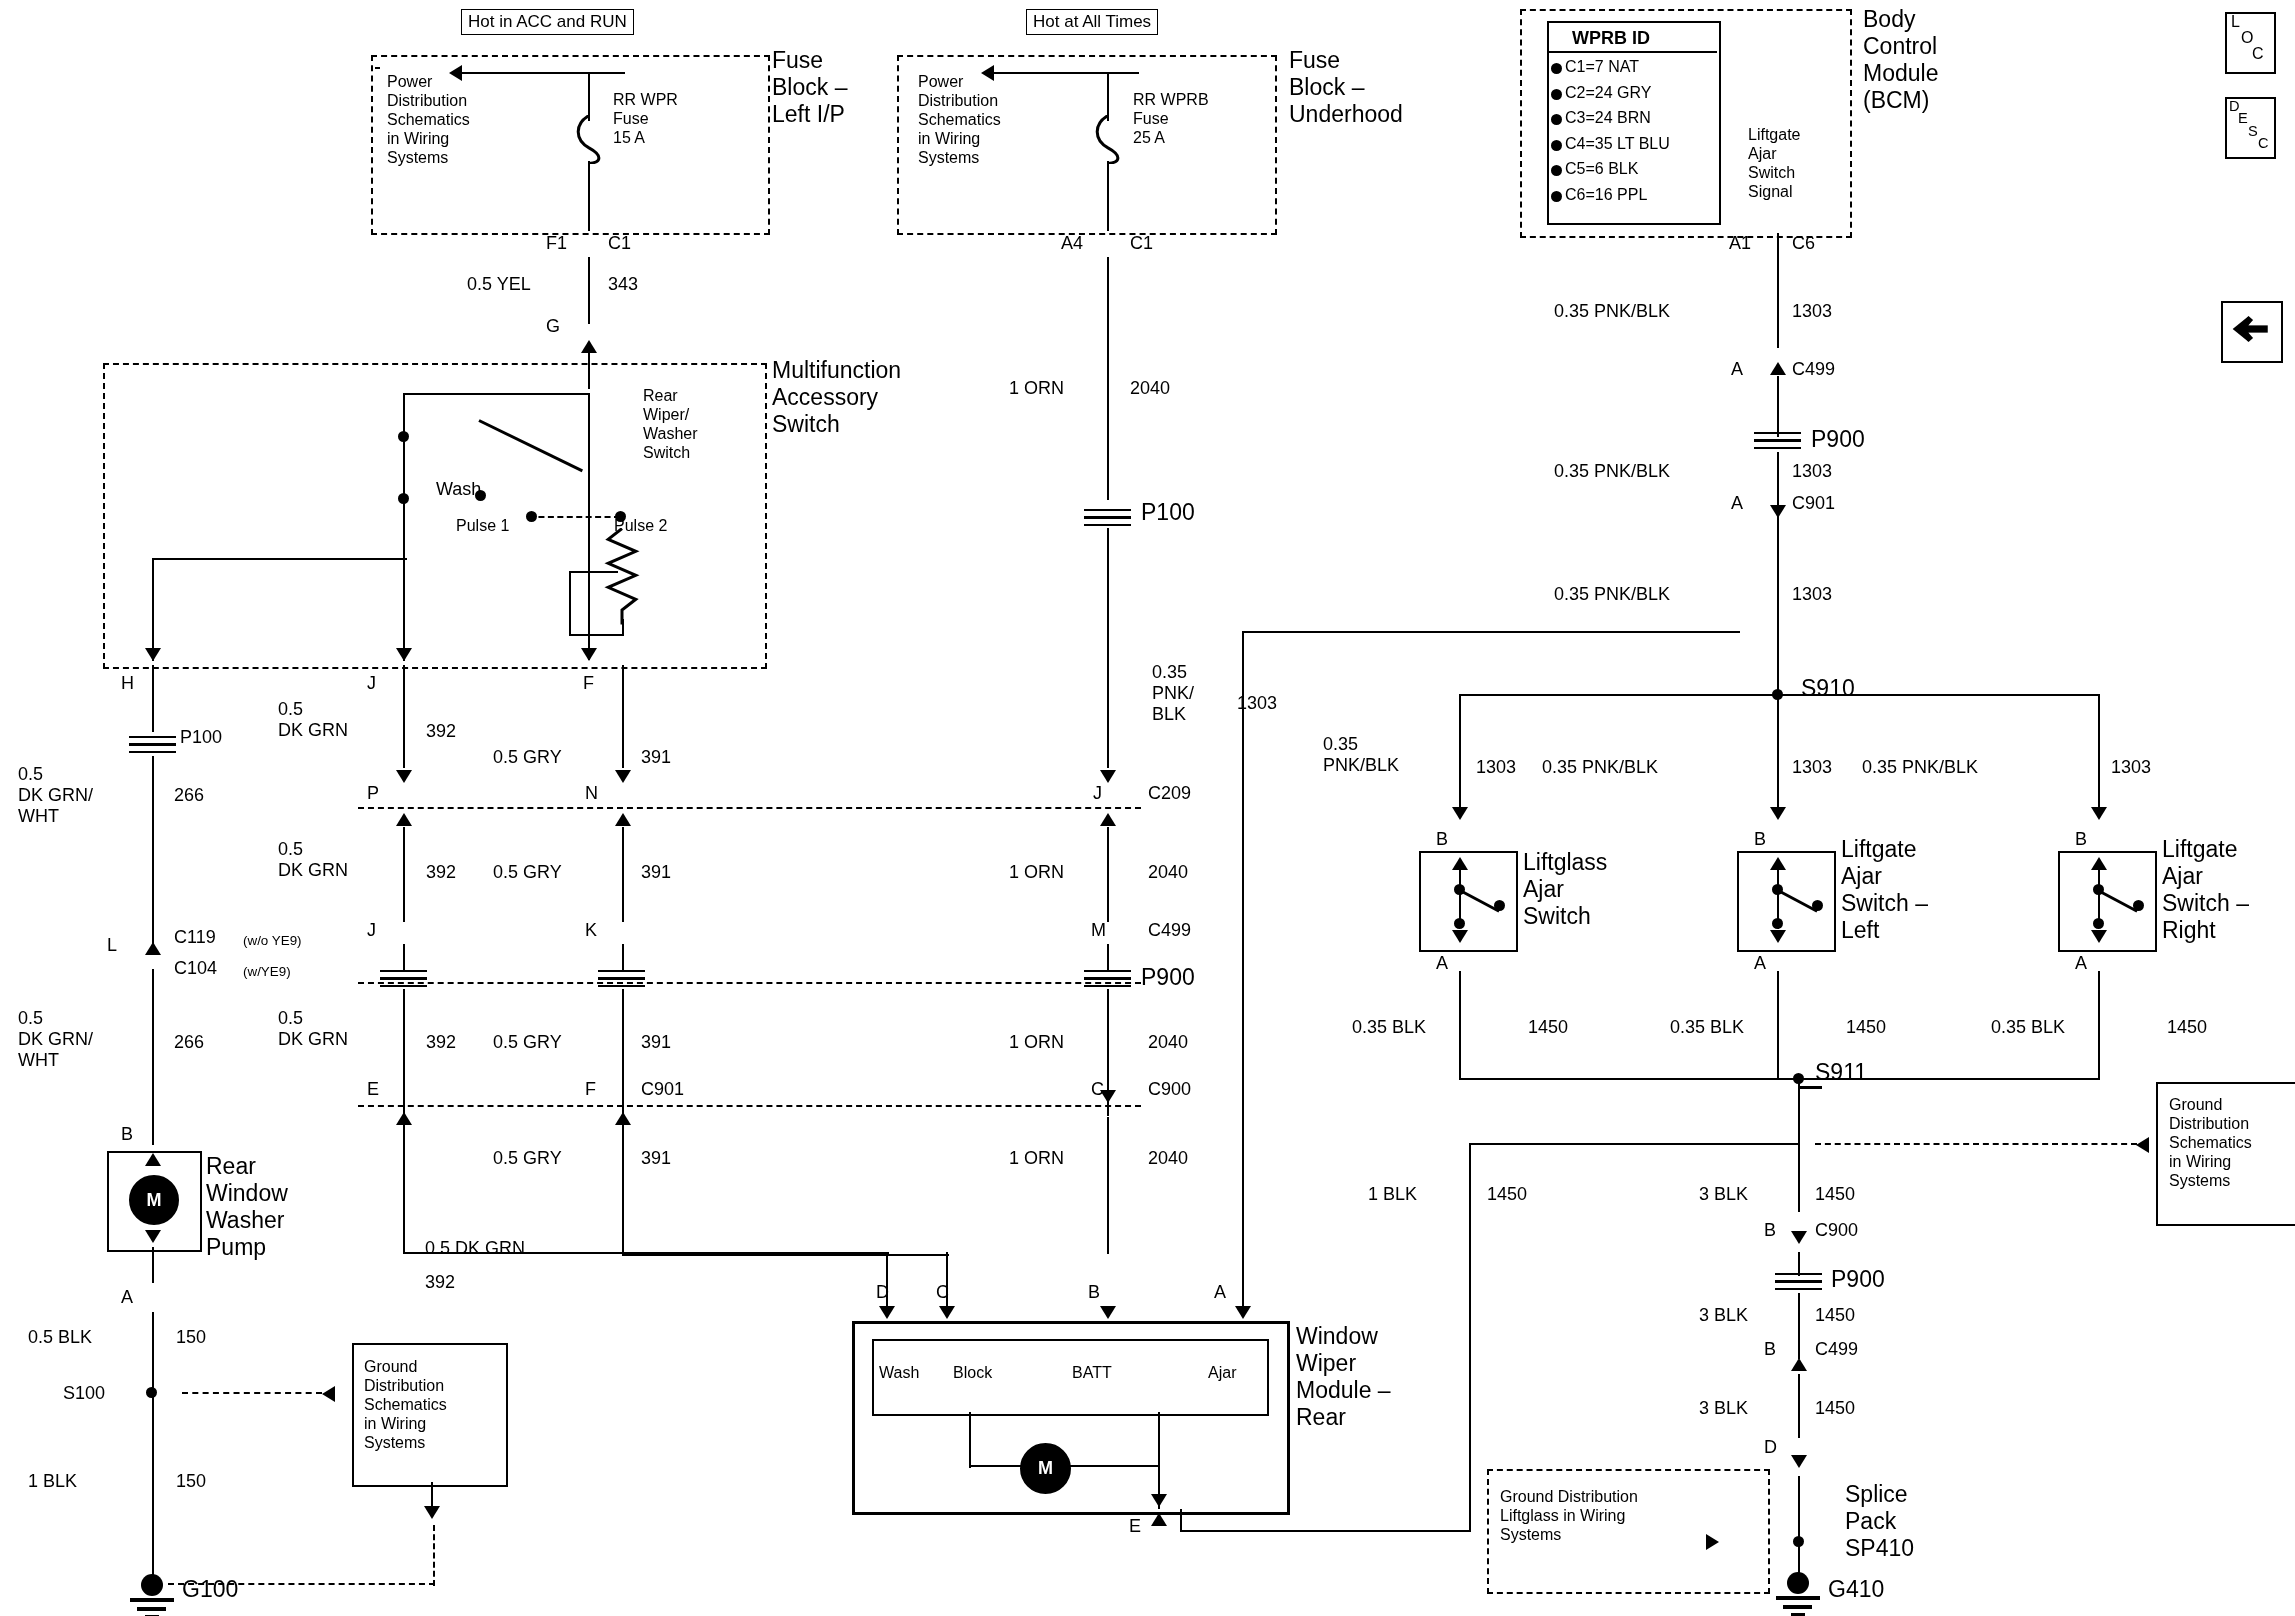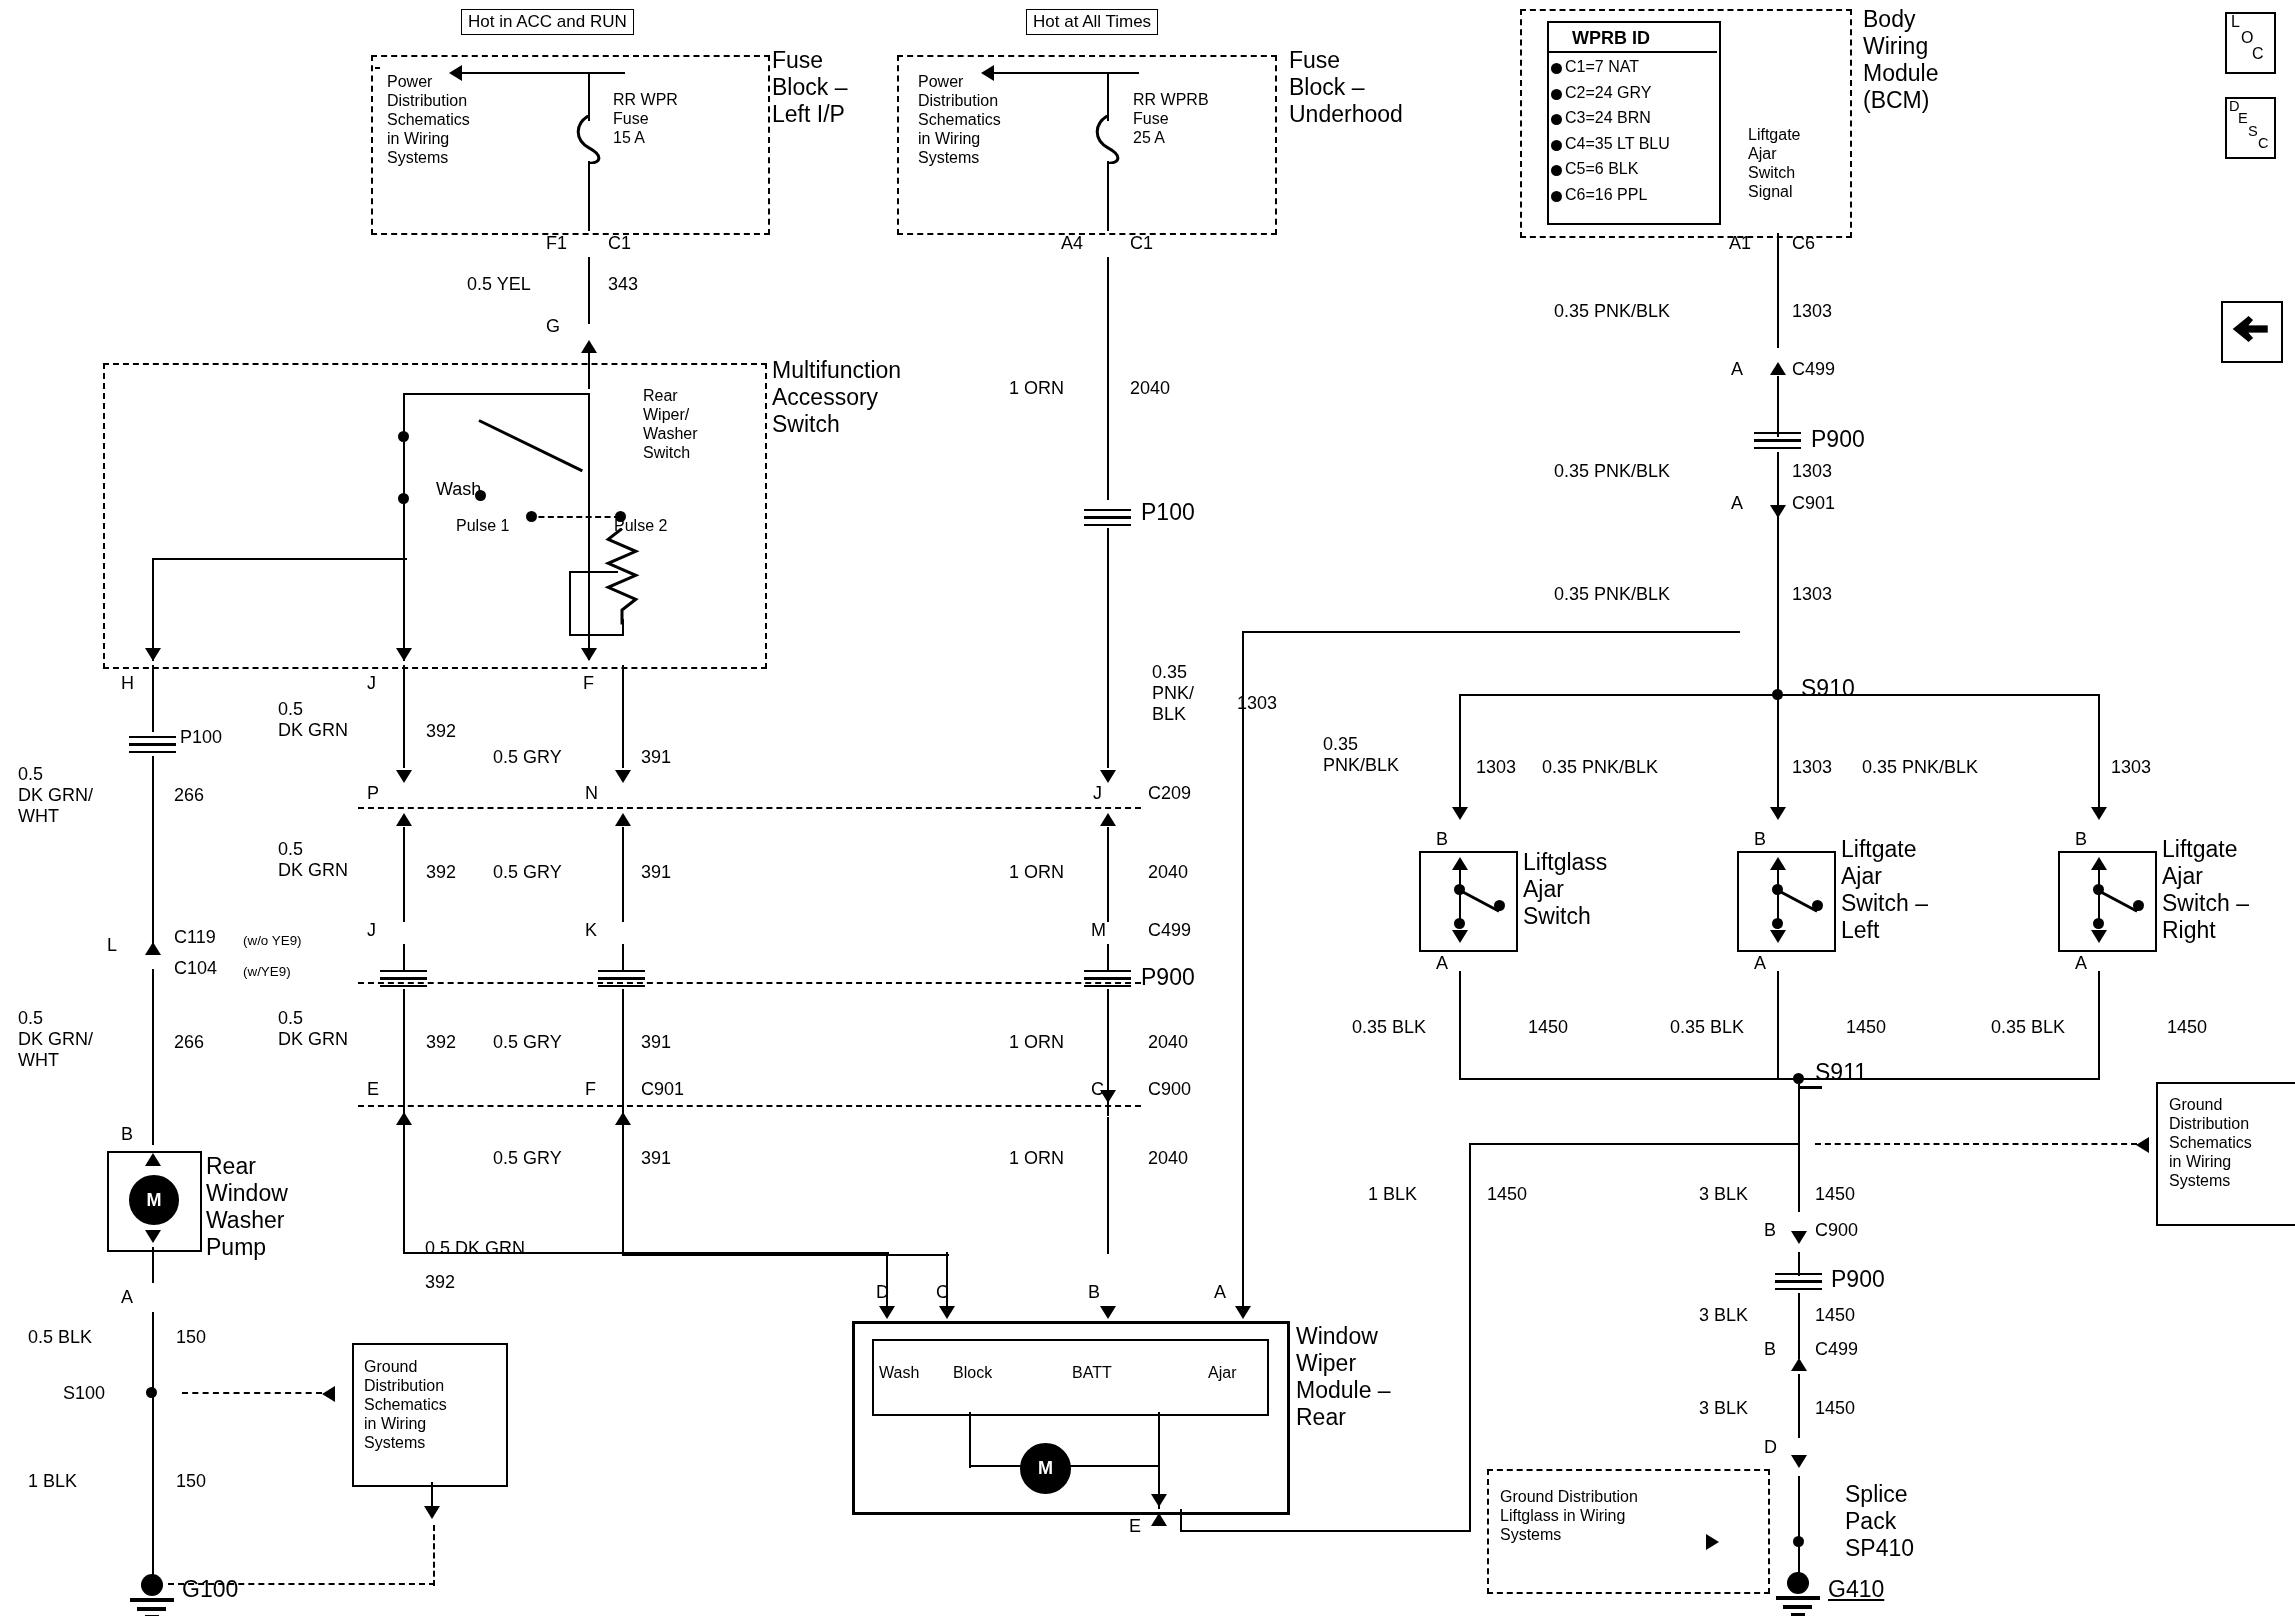--- a/index.html
+++ b/index.html
@@ -324,21 +324,21 @@
   <div class="dot" style="left:1551px;top:89px;"></div>
   <div class="dot" style="left:1551px;top:114px;"></div>
   <div class="dot" style="left:1551px;top:140px;"></div>
   <div class="dot" style="left:1551px;top:165px;"></div>
   <div class="dot" style="left:1551px;top:191px;"></div>
   <div class="t s" style="left:1748px;top:126px;">Liftgate
 Ajar
 Switch
 Signal</div>
   <div class="t big" style="left:1863px;top:6px;">Body
-Wiring
+Control
 Module
 (BCM)</div>
 
   <div class="ln v" style="left:1777px;top:233px;height:24px;"></div>
   <div class="t" style="left:1729px;top:233px;">A1</div>
   <div class="t" style="left:1792px;top:233px;">C6</div>
   <div class="t" style="left:1554px;top:301px;">0.35 PNK/BLK</div>
   <div class="t" style="left:1792px;top:301px;">1303</div>
   <div class="ln v" style="left:1777px;top:257px;height:91px;"></div>
   <div class="t" style="left:1731px;top:359px;">A</div>
@@ -492,21 +492,21 @@
 Systems</div>
   <div class="arrowrt" style="left:1706px;top:1534px;"></div>
   <div class="dot" style="left:1793px;top:1536px;"></div>
 
   <div class="gnd" style="left:1776px;top:1572px;">
     <div class="g1" style="left:11px;top:0;width:22px;height:22px;border-radius:50%;"></div>
     <div class="g1" style="left:0px;top:24px;width:44px;height:4.2px;"></div>
     <div class="g1" style="left:7.3px;top:33px;width:29px;height:4.2px;"></div>
     <div class="g1" style="left:14.6px;top:41px;width:14.6px;height:4.2px;"></div>
   </div>
-  <div class="t big" style="left:1828px;top:1576px;text-decoration:underline;">G410</div>
+  <div class="t big" style="left:1828px;top:1576px;">G410</div>
 
   <div class="t" style="left:876px;top:1282px;">D</div>
   <div class="t" style="left:936px;top:1282px;">C</div>
   <div class="t" style="left:1088px;top:1282px;">B</div>
   <div class="t" style="left:1214px;top:1282px;">A</div>
 
   <div class="box" style="left:852px;top:1321px;width:432px;height:188px;border-width:3.6px;"></div>
   <div class="box" style="left:872px;top:1339px;width:393px;height:73px;"></div>
   <div class="t s" style="left:879px;top:1364px;">Wash</div>
   <div class="t s" style="left:953px;top:1364px;">Block</div>

